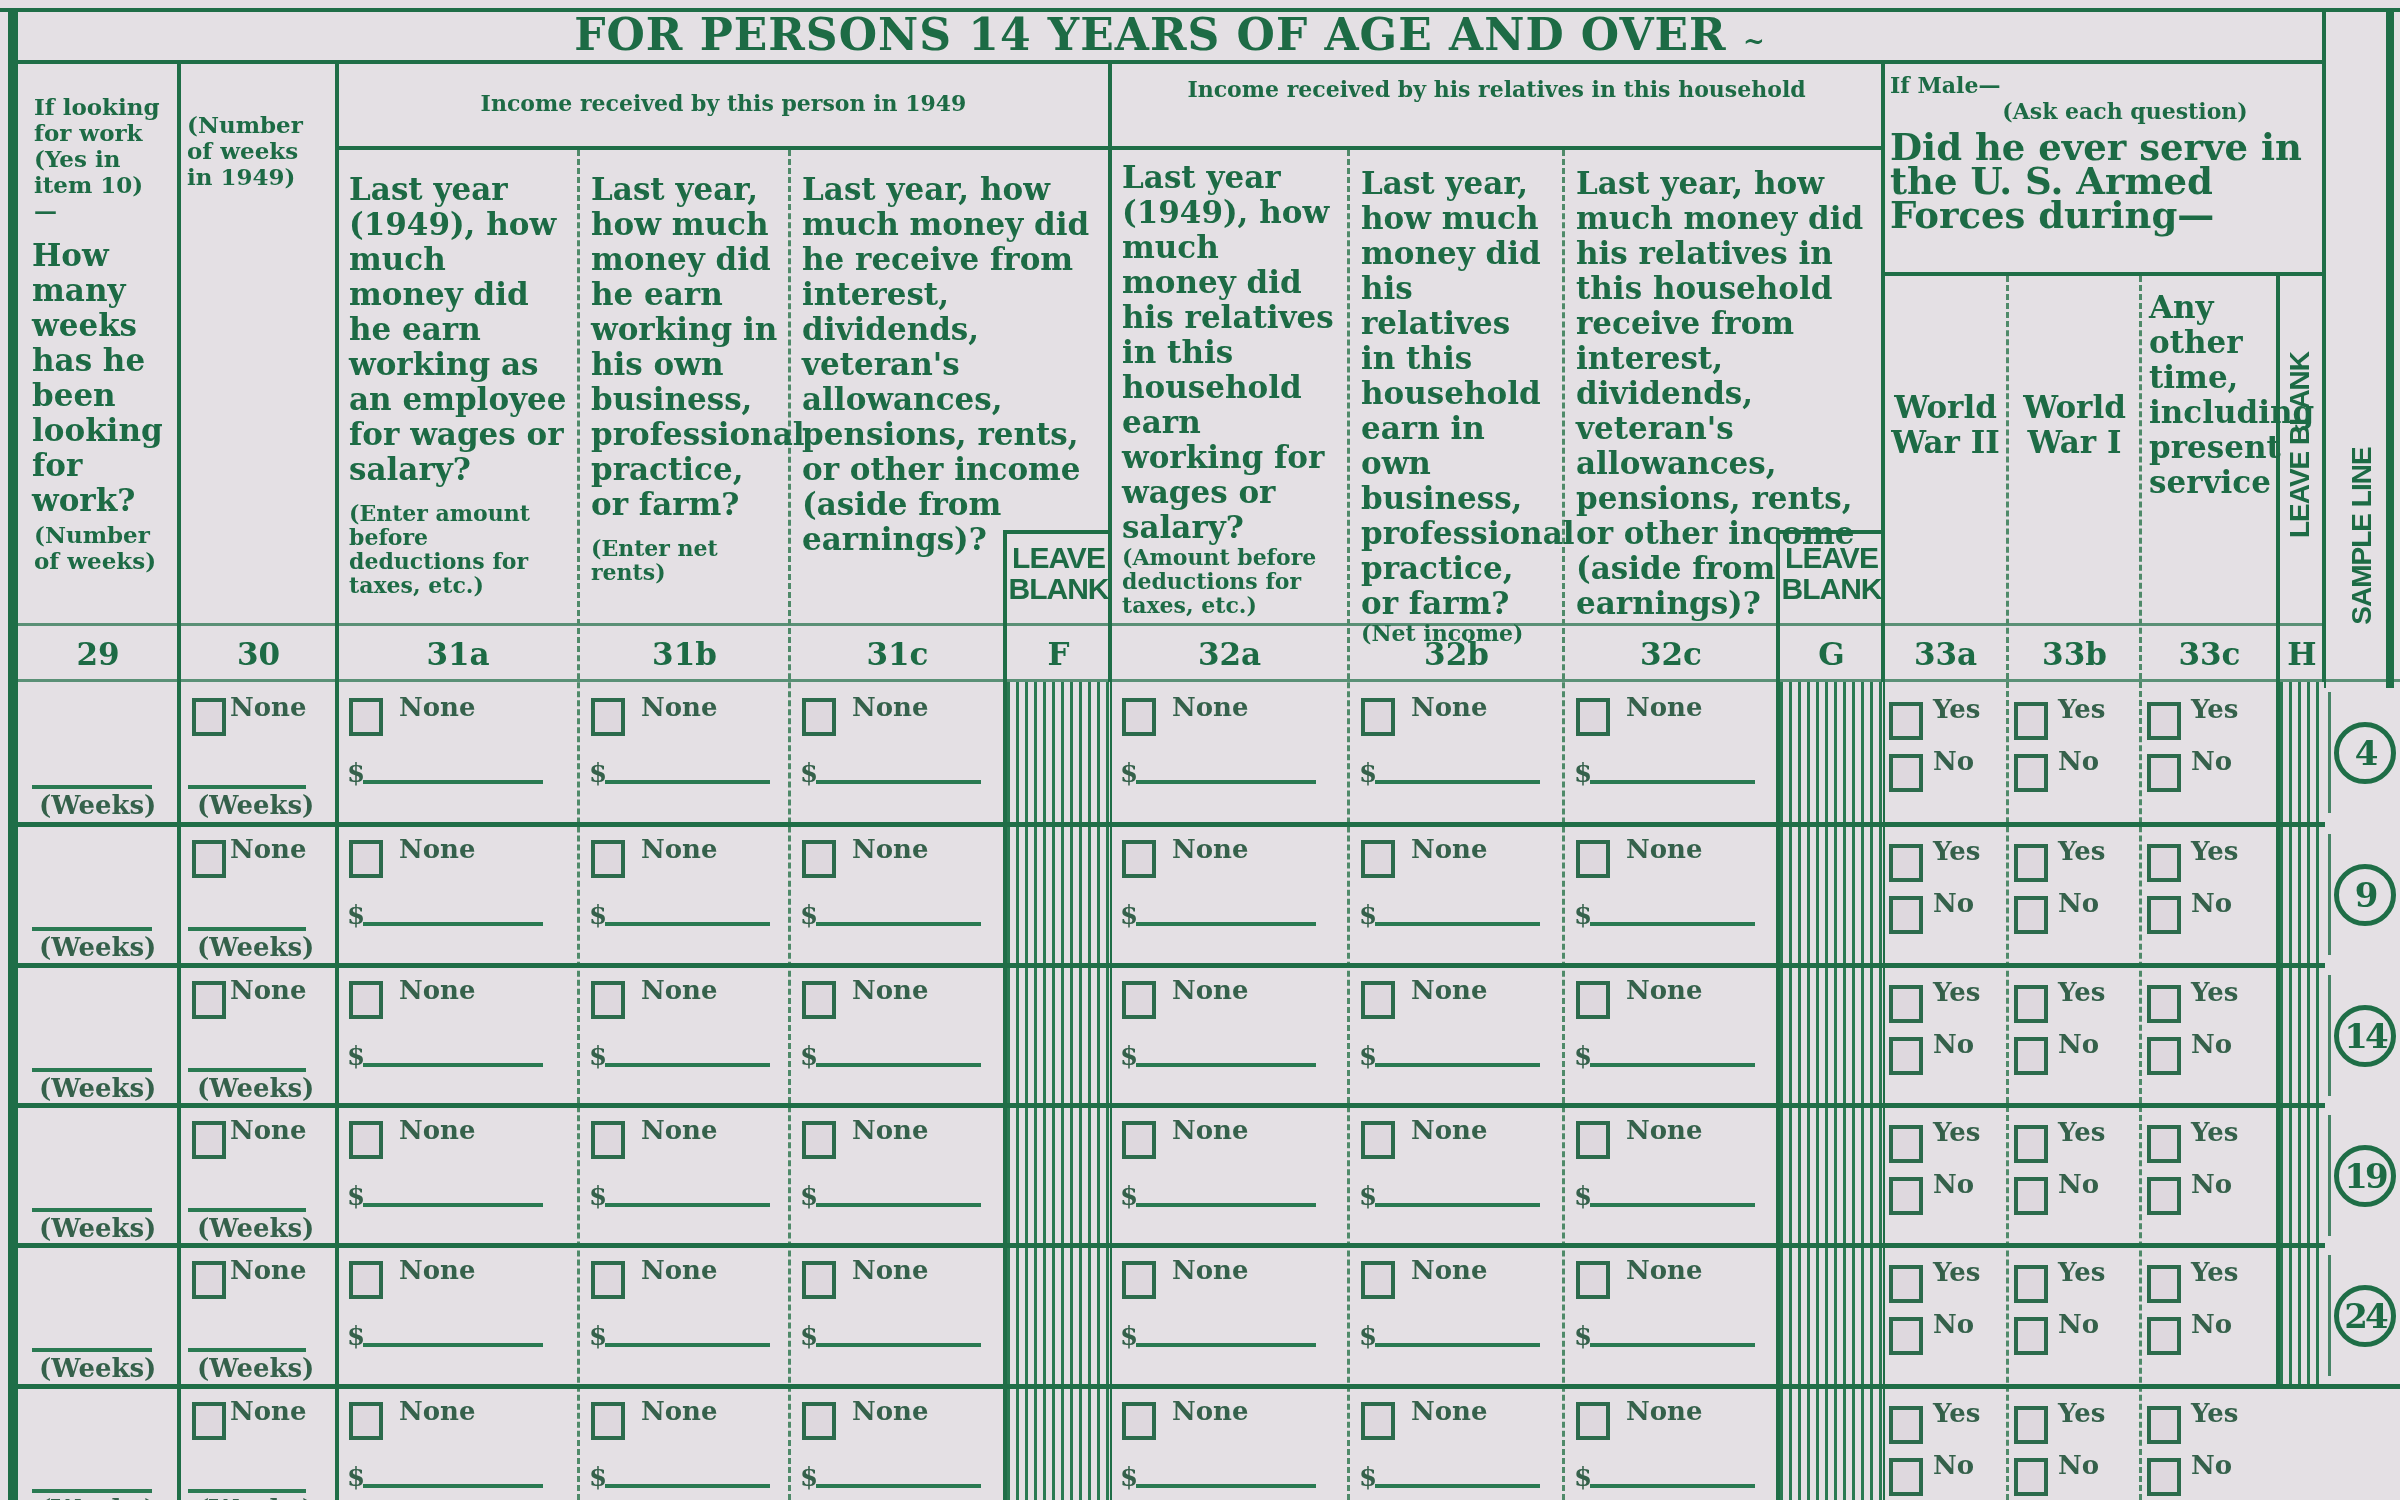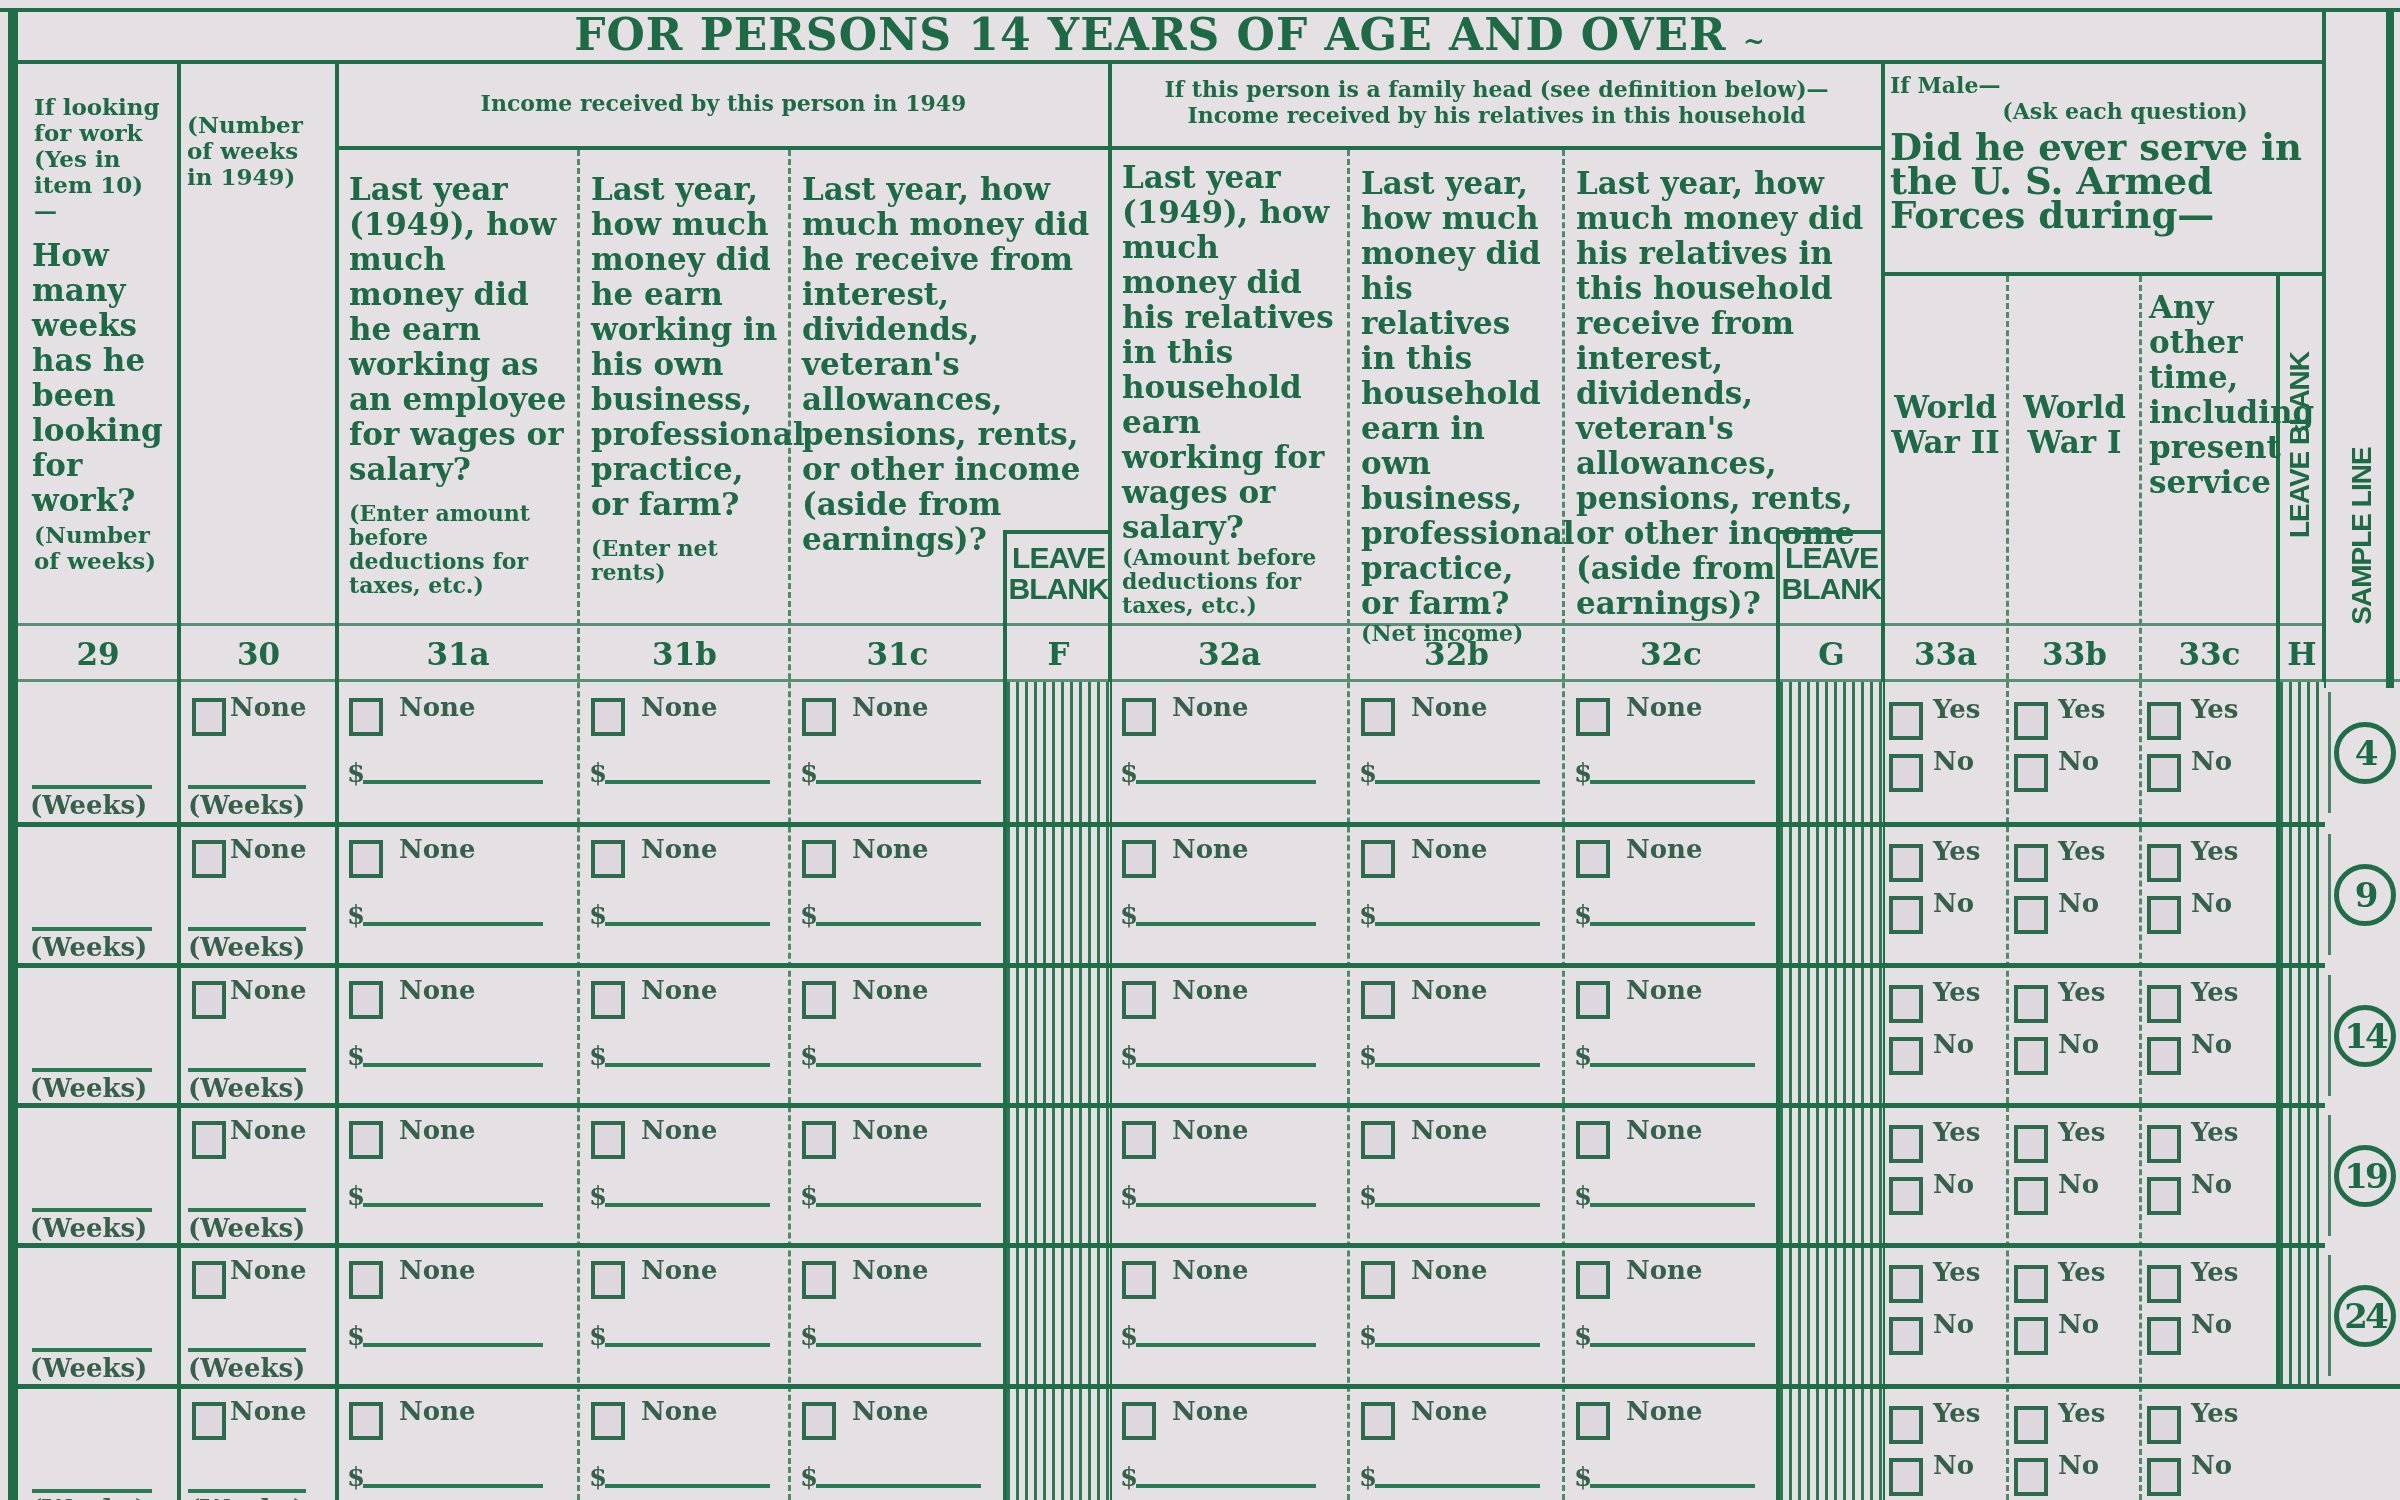--- a/index.html
+++ b/index.html
@@ -15,21 +15,21 @@
   .qs{font-weight:bold;font-size:22px;line-height:24px;padding:0 10px;}
   .qn{font-weight:bold;font-size:23px;line-height:26px;padding:0 6px;}
   .num{font-weight:bold;font-size:31px;text-align:center;line-height:56px;}
   .lb{font-family:"Liberation Sans",sans-serif;font-weight:bold;font-size:30px;line-height:31px;text-align:center;letter-spacing:-1px;}
   .hatch{background:repeating-linear-gradient(90deg,#2a7a52 0 3px,#e4e0e4 3px 9px);}
   .box{position:absolute;width:34px;height:38px;border:4px solid #2c6b4c;box-sizing:border-box;background:#ded8de;}
   .sbox{position:absolute;width:34px;height:38px;border:4px solid #2c6b4c;box-sizing:border-box;background:#ded8de;}
   .none{position:absolute;font-size:26px;font-weight:bold;color:#35614b;}
   .dollar{position:absolute;font-size:26px;font-weight:bold;color:#35614b;}
   .uline{position:absolute;height:4px;background:#2a7a52;}
-  .weeks{position:absolute;font-size:26px;font-weight:bold;color:#35614b;}
+  .weeks{position:absolute;font-size:26px;font-weight:bold;color:#35614b;margin-left:9px;}
   .yn{position:absolute;font-size:26px;font-weight:bold;color:#35614b;}
   .circle{position:absolute;width:62px;height:62px;border:5px solid #1f6e47;border-radius:50%;box-sizing:border-box;
           text-align:center;line-height:52px;font-size:34px;font-weight:bold;letter-spacing:-3px;}
   .vert{position:absolute;transform:rotate(-90deg);transform-origin:center;white-space:nowrap;
         font-family:"Liberation Sans",sans-serif;font-weight:bold;font-size:28px;letter-spacing:-1px;}
 </style>
 </head>
 <body>
 
 <div class="hl" style="left:0;top:8px;width:2400px;height:4px;"></div>
@@ -65,21 +65,20 @@
 <div class="dash" style="left:788px;top:150px;height:1350px;"></div>
 <div class="dash" style="left:1347px;top:150px;height:1350px;"></div>
 <div class="dash" style="left:1562px;top:150px;height:1350px;"></div>
 <div class="dash" style="left:2006px;top:276px;height:1224px;"></div>
 <div class="dash" style="left:2139px;top:276px;height:1224px;"></div>
 
 <div class="abs grp" style="left:337px;top:90px;width:773px;">
   <span>Income received by this person in 1949</span>
 </div>
 <div class="abs grp" style="left:1110px;top:76px;width:773px;">
-  <div>If this person is a family head (see definition below)—</div>
   <div>Income received by his relatives in this household</div>
 </div>
 <div class="abs" style="left:1890px;top:72px;width:430px;">
   <div class="grp" style="text-align:left;">If Male—</div>
   <div class="grp" style="padding-left:40px;">(Ask each question)</div>
   <div style="font-weight:bold;font-size:37px;line-height:34px;margin-top:6px;">Did he ever serve in the U. S. Armed Forces during—</div>
 </div>
 
 <div class="abs" style="left:22px;top:94px;width:155px;">
   <div class="qn" style="padding:0 12px;">If looking for work (Yes in item 10)—</div>

